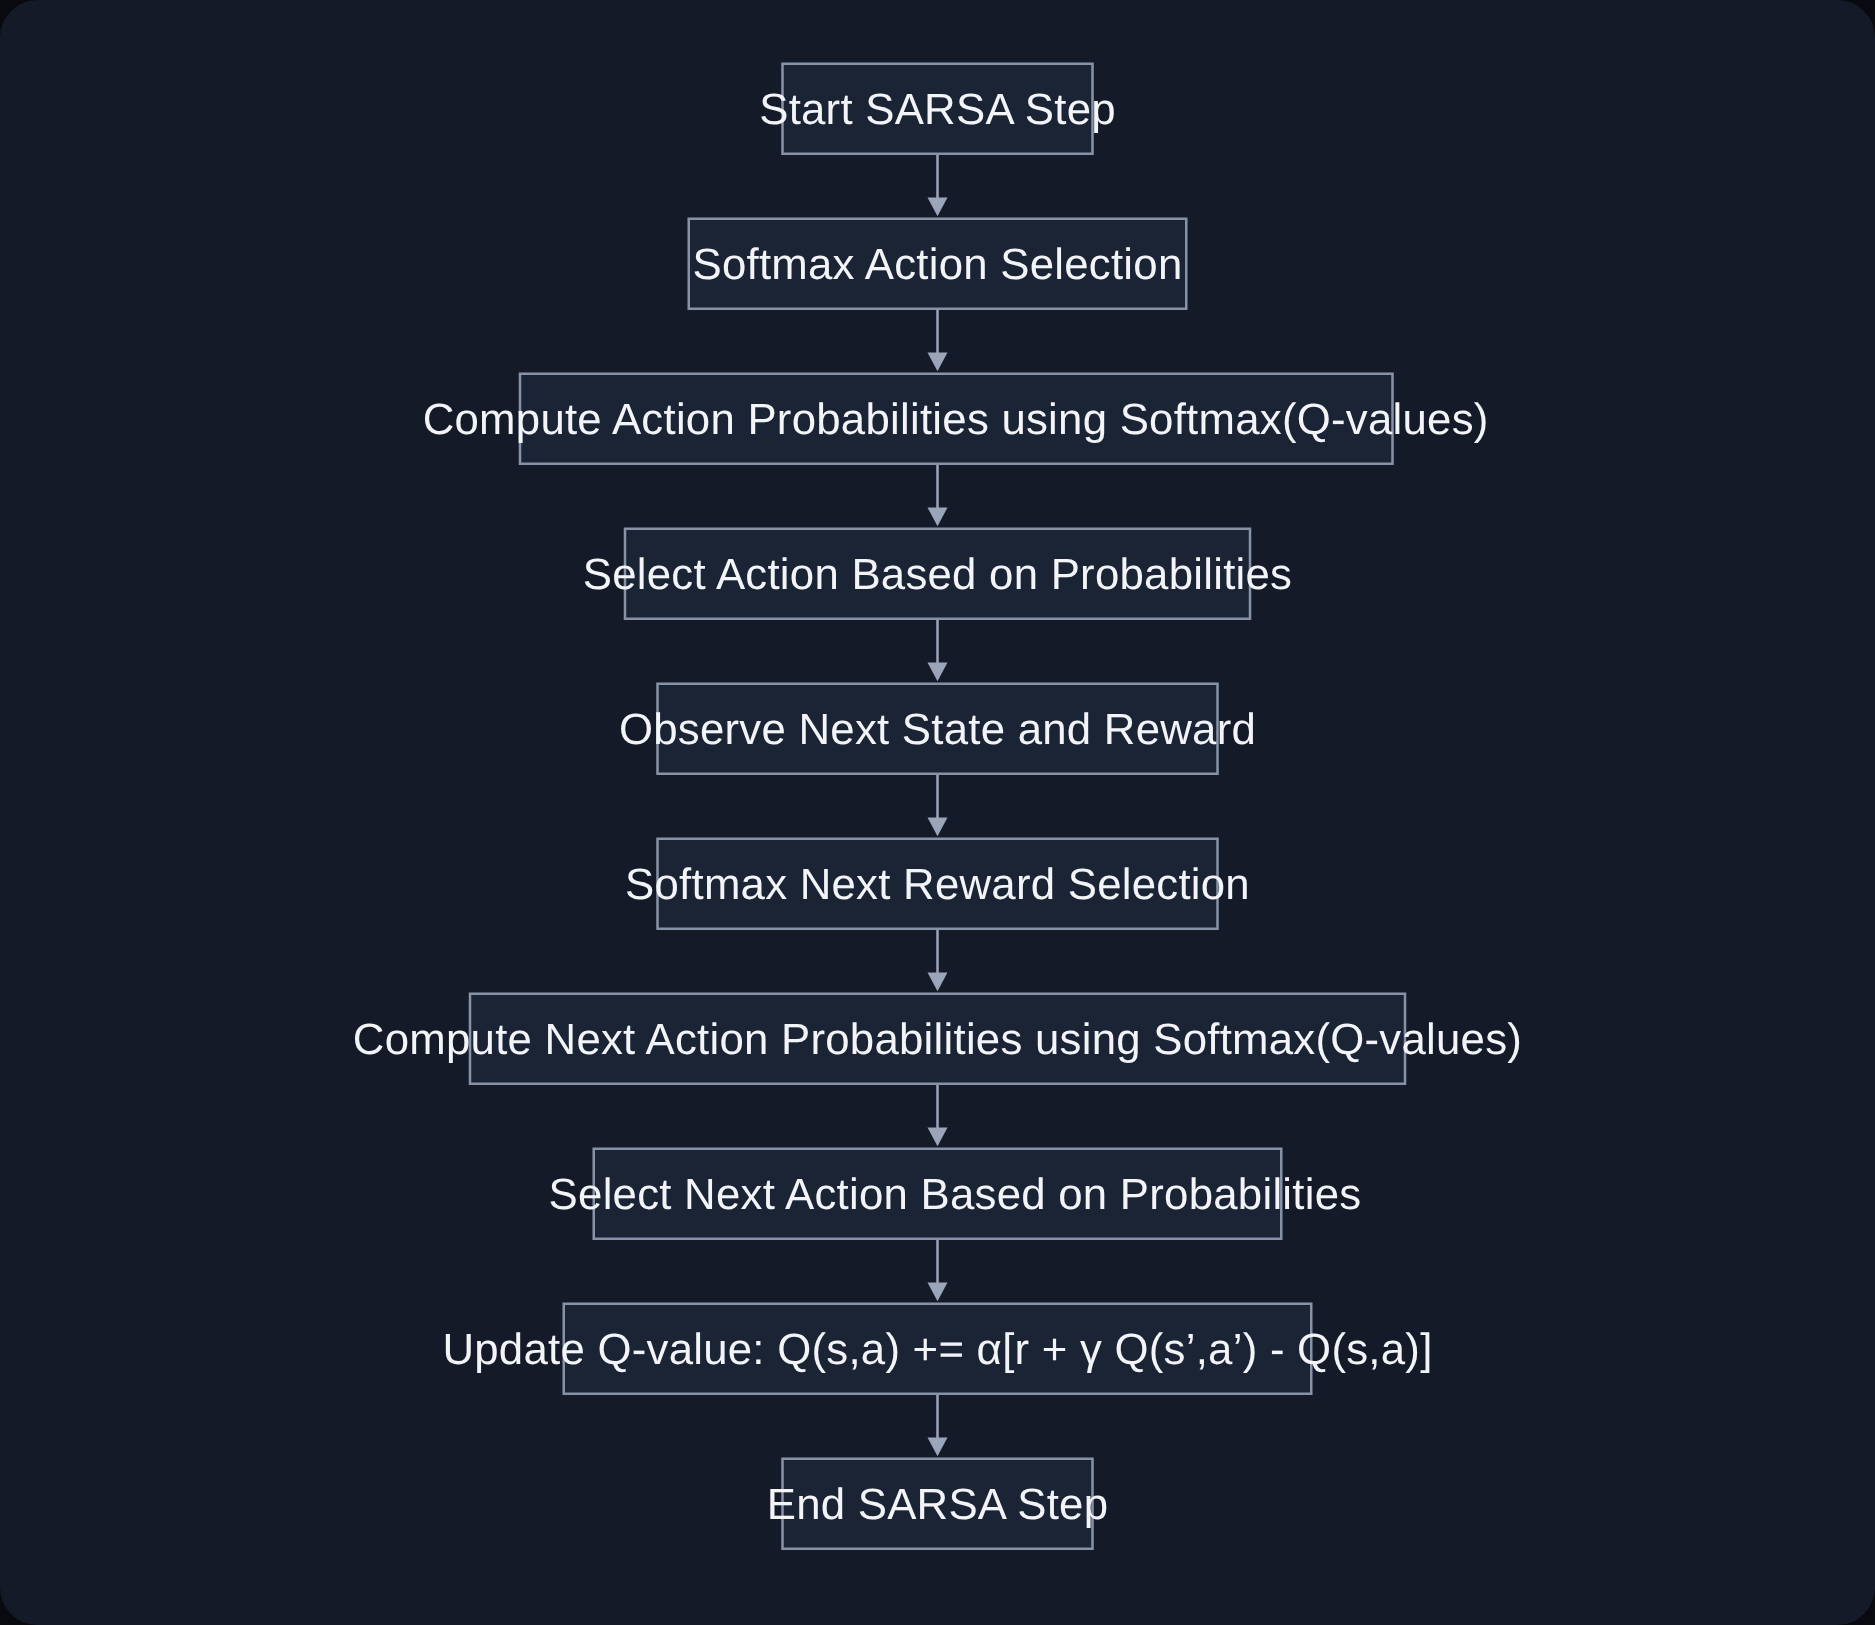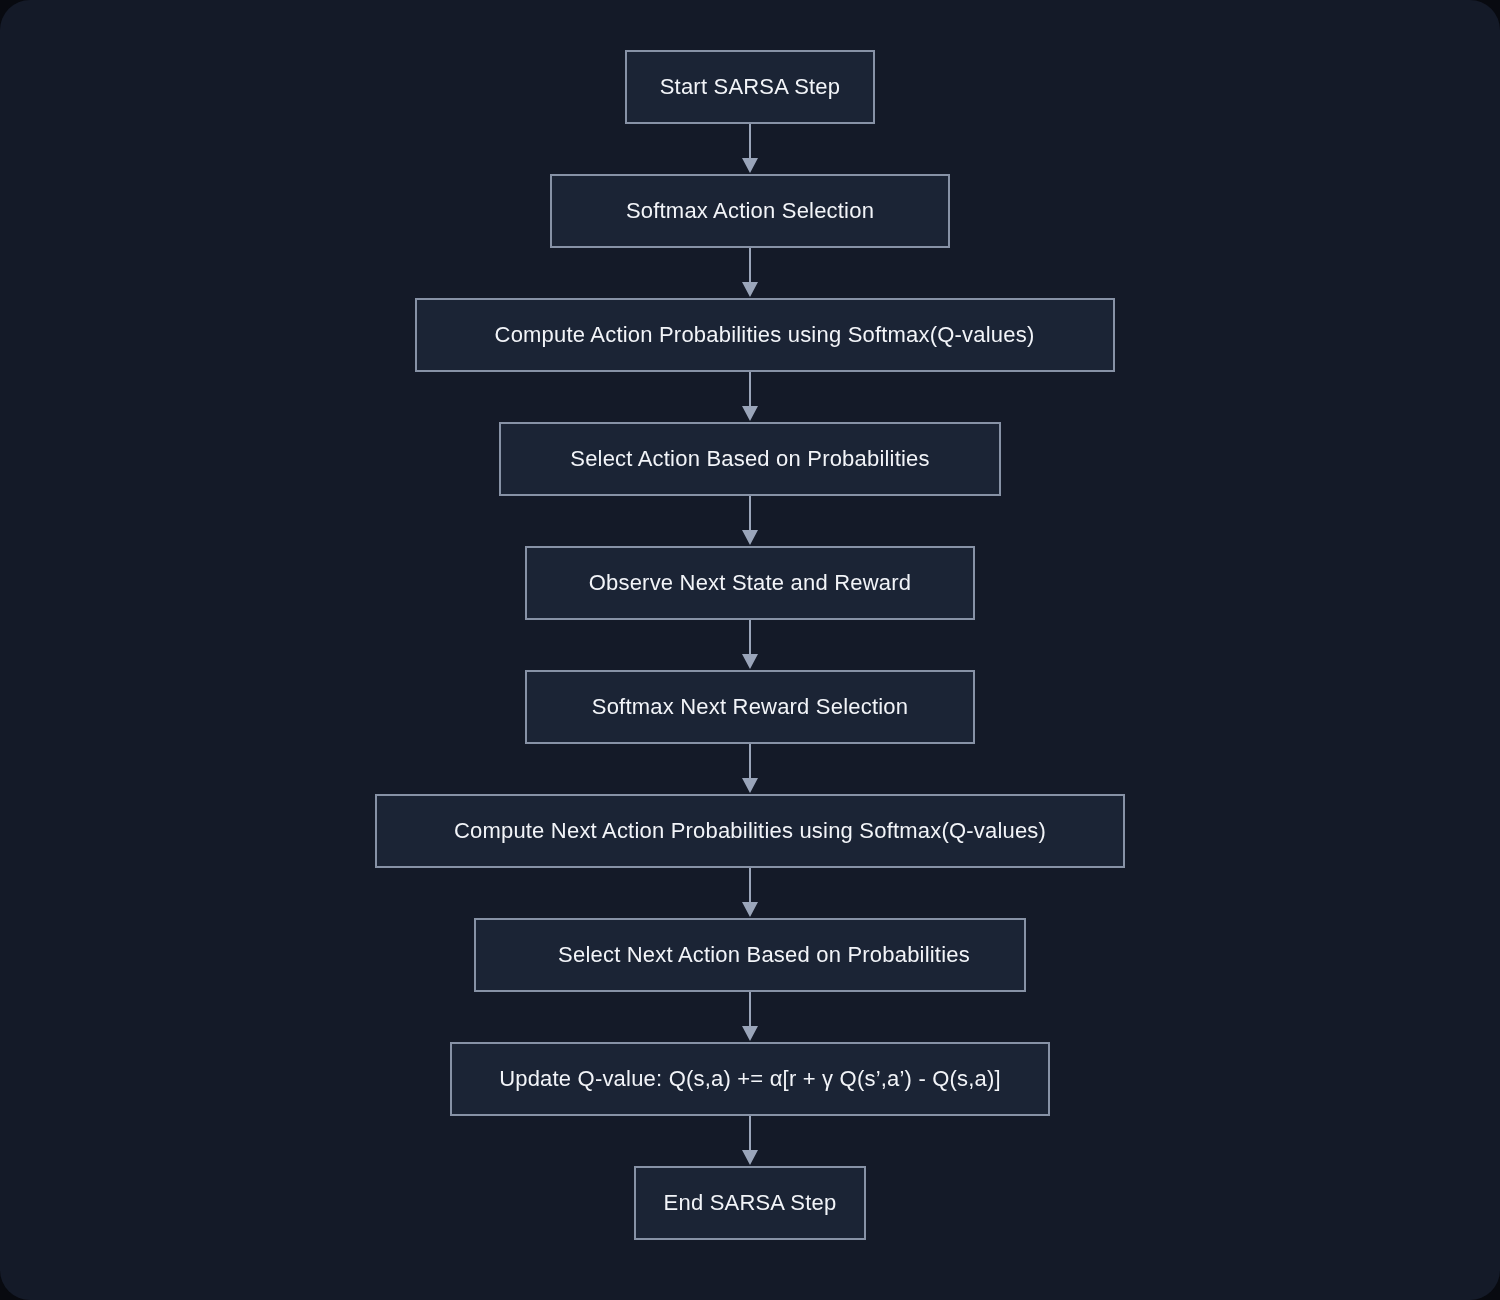--- a/index.html
+++ b/index.html
@@ -39,21 +39,21 @@
     background: #1b2435;
     border: 2px solid #8792a6;
     display: flex;
     align-items: center;
     justify-content: center;
     flex: 0 0 auto;
   }
   .node-label {
     color: #f2f4f8;
     font-family: "Liberation Sans", sans-serif;
-    font-size: 22px;
+    font-size: 35px;
     font-weight: 300;
     letter-spacing: 0.2px;
     line-height: 1;
     white-space: nowrap;
   }
   .connector {
     position: relative;
     width: 26px;
     height: 50px;
     flex: 0 0 auto;
@@ -142,17 +142,17 @@
         <div class="stem"></div>
         <div class="head"></div>
       </div>
       <div class="node" style="width: 600px;">
         <span class="node-label">Update Q-value: Q(s,a) += α[r + γ Q(s’,a’) - Q(s,a)]</span>
       </div>
       <div class="connector">
         <div class="stem"></div>
         <div class="head"></div>
       </div>
-      <div class="node" style="width: 232px;">
+      <div class="node" style="width: 250px;">
         <span class="node-label">End SARSA Step</span>
       </div>
     </div>
 </div>
 
 </body></html>

